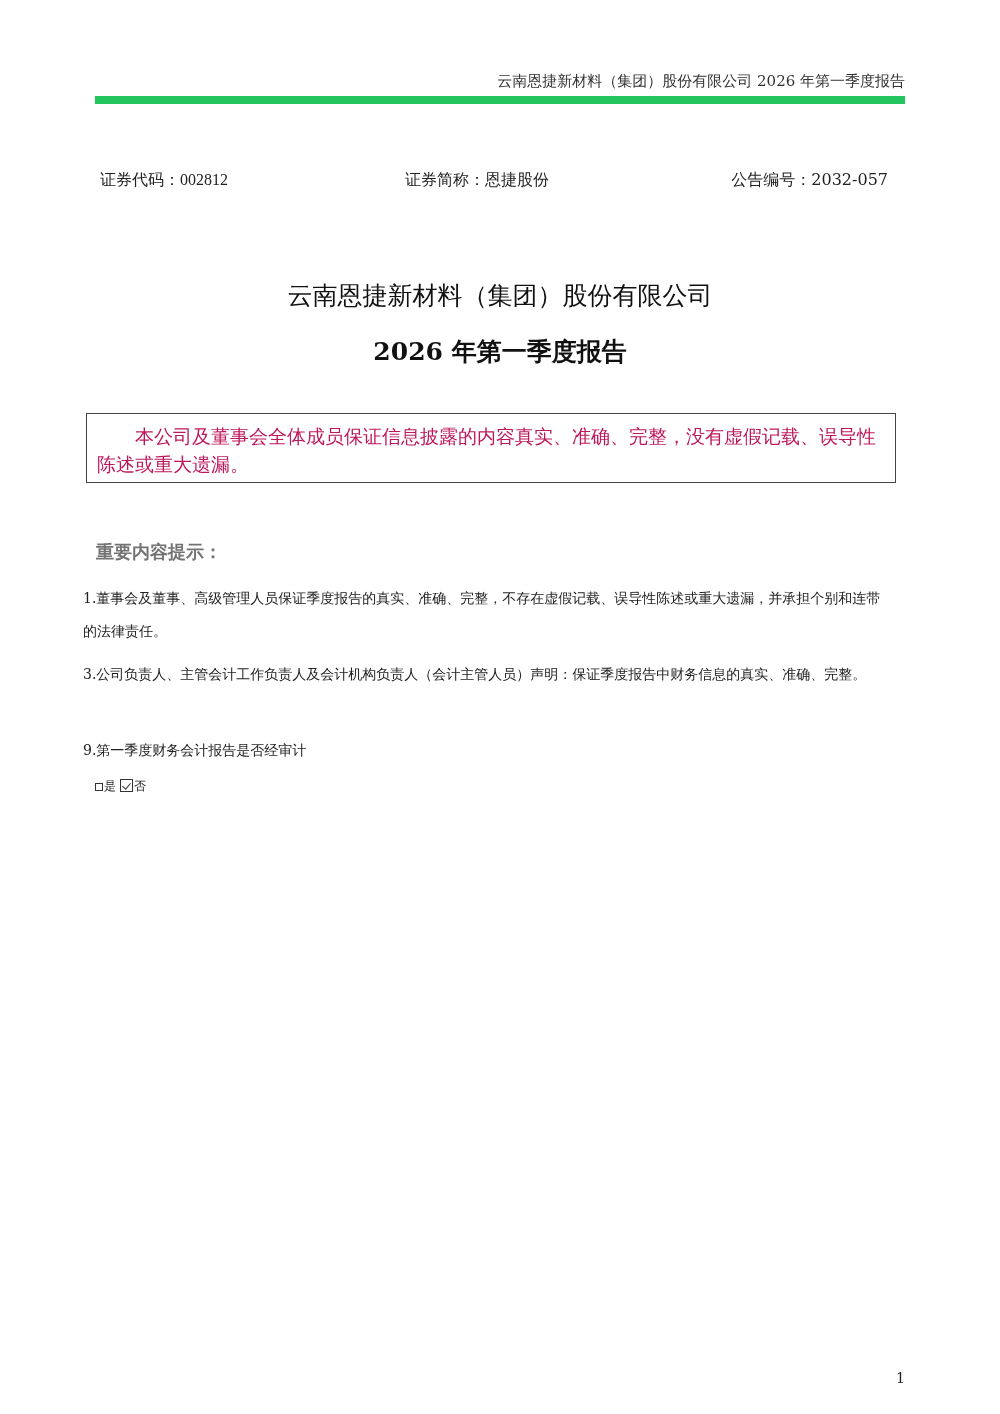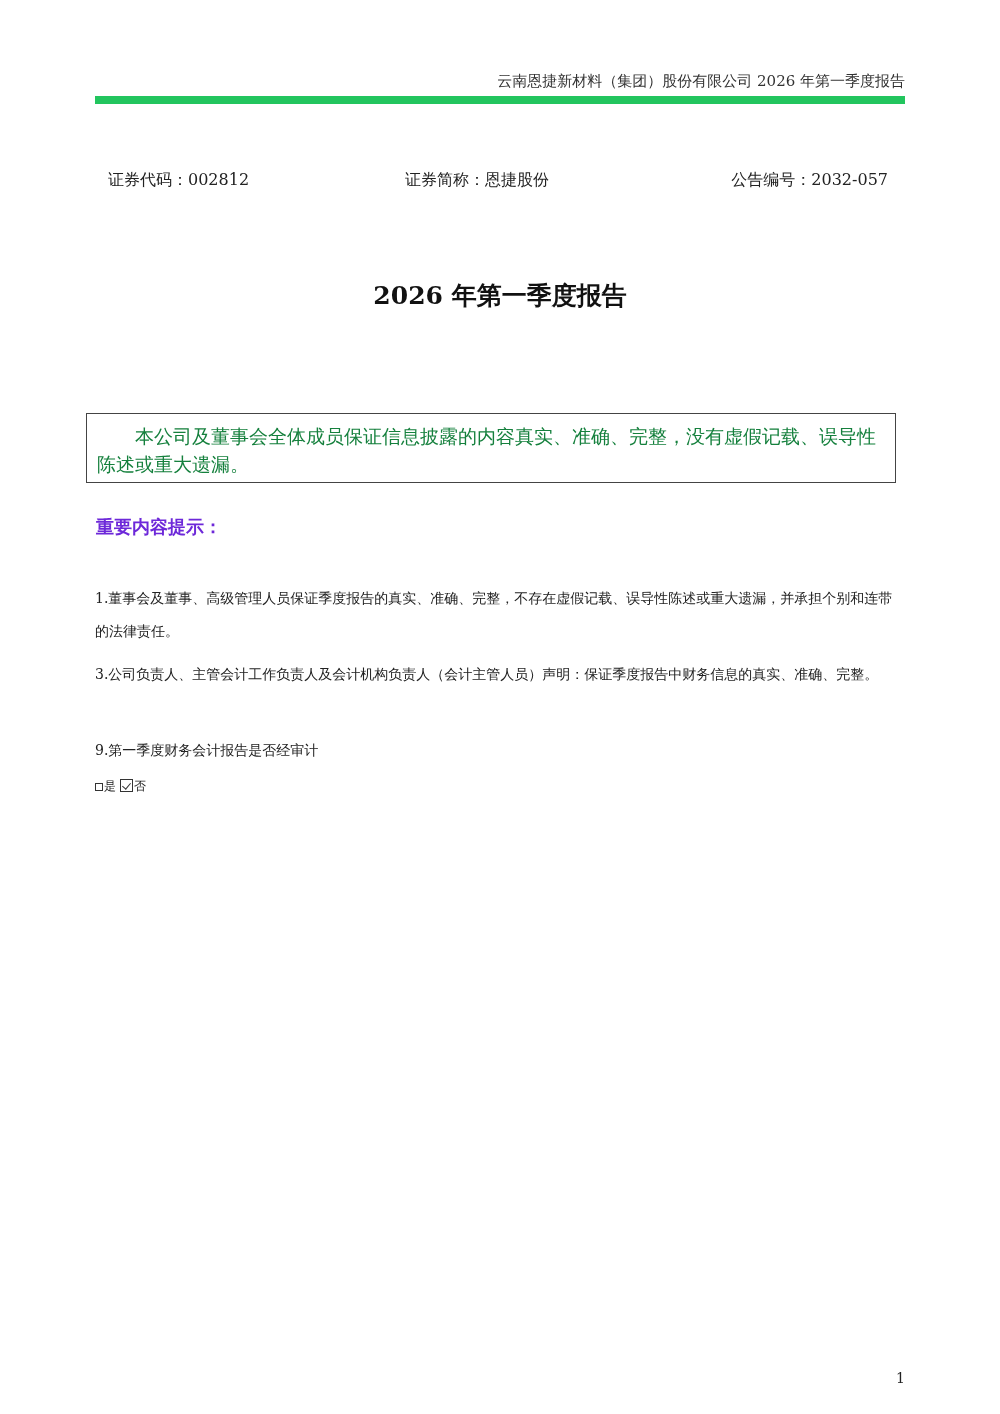--- a/index.html
+++ b/index.html
@@ -29,70 +29,71 @@
     }
     .meta-row {
       position: absolute;
       top: 170px;
       left: 96px;
       width: 792px;
       font-size: 16px;
       line-height: 20px;
       color: #222222;
     }
-    .meta-row .m-left { position: absolute; left: 12px; }
+    .meta-row .m-left { position: absolute; left: 4px; font-family: Liberation Serif, serif; }
     .meta-row .m-center { position: absolute; left: 309px; text-align: right; }
     .meta-row .m-right { position: absolute; right: 0; }
     .title-block {
       position: absolute;
       top: 278px;
       left: 0;
       width: 1000px;
       text-align: center;
     }
     .title-line1 {
       font-size: 25px;
       line-height: 36px;
       font-family: "DejaVu Sans", "Liberation Sans", sans-serif;
       color: #111111;
     }
     .title-line2 {
+      margin-top: 20px;
       font-size: 25px;
       line-height: 36px;
       font-weight: bold;
       font-family: "DejaVu Serif", "Liberation Serif", serif;
       color: #111111;
     }
     .notice-box {
       position: absolute;
       left: 86px;
       top: 413px;
       width: 810px;
       height: 70px;
       border: 1.5px solid #444444;
       box-sizing: border-box;
       padding: 8px 10px 6px 10px;
       font-size: 19px;
       line-height: 28px;
-      color: #15803d;
+      color: #be185d;
       text-indent: 38px;
     }
     .section-heading {
       position: absolute;
       left: 96px;
-      top: 516px;
+      top: 540px;
       font-size: 18px;
       font-weight: bold;
-      font-family: Liberation Mono, monospace;
-      color: #6d28d9;
+      font-family: Liberation Sans, sans-serif;
+      color: #737373;
       line-height: 24px;
     }
     .item {
       position: absolute;
-      left: 95px;
+      left: 83px;
       width: 800px;
       font-size: 14px;
       line-height: 33px;
       color: #222222;
     }
     .item1 { top: 582px; }
     .item2 { top: 658px; }
     .item3 { top: 734px; }
     .checkbox-row {
       position: absolute;
@@ -140,20 +141,21 @@
   <span>云南恩捷新材料（集团）股份有限公司 2026 年第一季度报告</span>
 </div>
 
 <div class="meta-row">
   <span class="m-left">证券代码：002812</span>
   <span class="m-center">证券简称：恩捷股份</span>
   <span class="m-right">公告编号：2032-057</span>
 </div>
 
 <div class="title-block">
+  <div class="title-line1">云南恩捷新材料（集团）股份有限公司</div>
   <div class="title-line2">2026 年第一季度报告</div>
 </div>
 
 <div class="notice-box">
   <span>本公司及董事会全体成员保证信息披露的内容真实、准确、完整，没有虚假记载、误导性陈述或重大遗漏。</span>
 </div>
 
 <div class="section-heading">重要内容提示：</div>
 
 <div class="item item1">1.董事会及董事、高级管理人员保证季度报告的真实、准确、完整，不存在虚假记载、误导性陈述或重大遗漏，并承担个别和连带的法律责任。</div>

